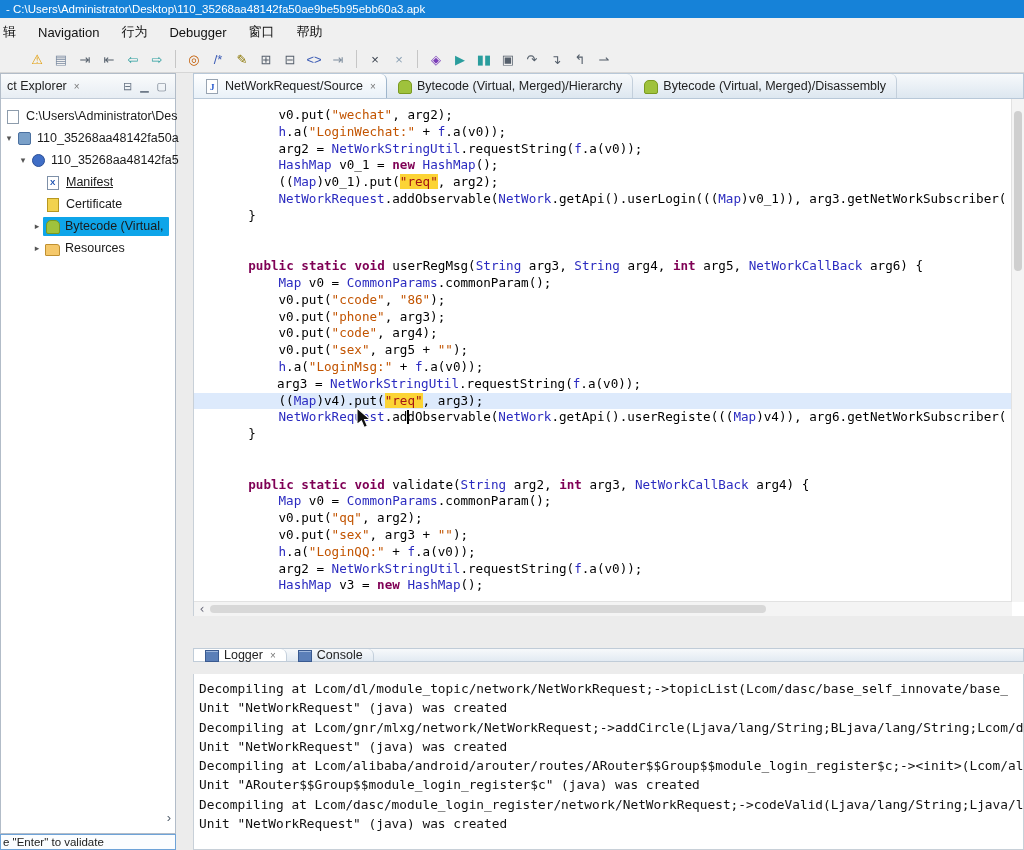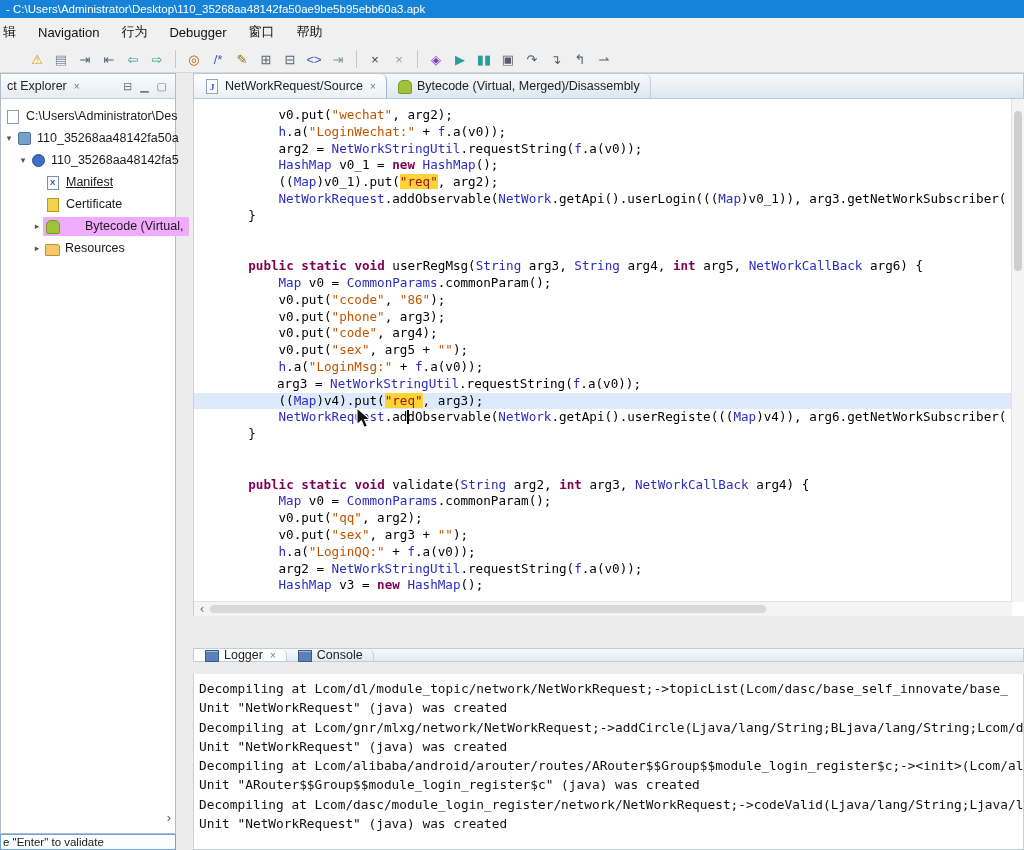--- a/index.html
+++ b/index.html
@@ -30,21 +30,21 @@
   .view-header{height:24px;background:linear-gradient(#fafbfc,#e7edf3);border-bottom:1px solid #c2ccd8;
                display:flex;align-items:center;font-size:12.5px;color:#222;padding:0 4px 0 2px;}
   .view-tab-label{padding:0 4px;}
   .view-close{font-size:10px;color:#777;padding:0 3px;}
   .view-spacer{flex:1;}
   .view-btn{font-size:11px;color:#6a7685;padding:0 4px;}
   .tree{padding-top:6px;}
   .trow{height:22px;display:flex;align-items:center;font-size:12.5px;color:#1a1a1a;white-space:nowrap;}
   .tarrow{width:12px;flex:none;font-size:9px;color:#555;text-align:center;}
   .tsel{display:flex;align-items:center;padding:2px 6px 2px 2px;border-radius:1px;}
-  .tsel.selected{background:#f0abfc;gap:20px;}
+  .tsel.selected{background:#0ea5e9;}
   .tlabel{overflow:hidden;}
   .scroll-arrow{position:absolute;right:4px;bottom:8px;font-size:13px;color:#55616e;}
 
   
   .ticon,.tabicon{width:14px;height:14px;margin-right:5px;position:relative;flex:none;display:inline-block;}
   .icon-file{width:10px;height:12px;background:#fff;border:1px solid #8d9cac;margin:1px 7px 0 2px;}
   .icon-apk{width:11px;height:11px;background:#7aa0c8;border:1px solid #4a70a0;border-radius:2px;margin:1px 6px 0 1px;}
   .icon-dex{width:11px;height:11px;background:#3f6ec6;border:1px solid #2a4e96;border-radius:50%;margin:1px 6px 0 1px;}
   .icon-xml{width:10px;height:12px;background:#fff;border:1px solid #7e90a8;margin:1px 7px 0 2px;}
   .icon-xml::after{content:"X";position:absolute;left:2px;top:0;font:bold 8px/12px "Liberation Sans",sans-serif;color:#1a50b0;}
@@ -224,20 +224,24 @@
     <span>e "Enter" to validate</span>
   </div>
 
   <div class="editor-stack">
 
     <div class="editor-tabbar">
         <div class="etab active">
           <span class="tabicon icon-java"></span>
           <span>NetWorkRequest/Source</span>
           <span class="tclose">×</span>
+        </div>
+        <div class="etab">
+          <span class="tabicon icon-android"></span>
+          <span>Bytecode (Virtual, Merged)/Hierarchy</span>
         </div>
         <div class="etab">
           <span class="tabicon icon-android"></span>
           <span>Bytecode (Virtual, Merged)/Disassembly</span>
         </div>
       </div>
 
     <div class="code-area">
       <div class="code-lines">
           <div class="code-line" style="padding-left: 84.48px;"><span class="tk-p">v0.put(</span><span class="tk-s">"wechat"</span><span class="tk-p">, arg2);</span></div>

